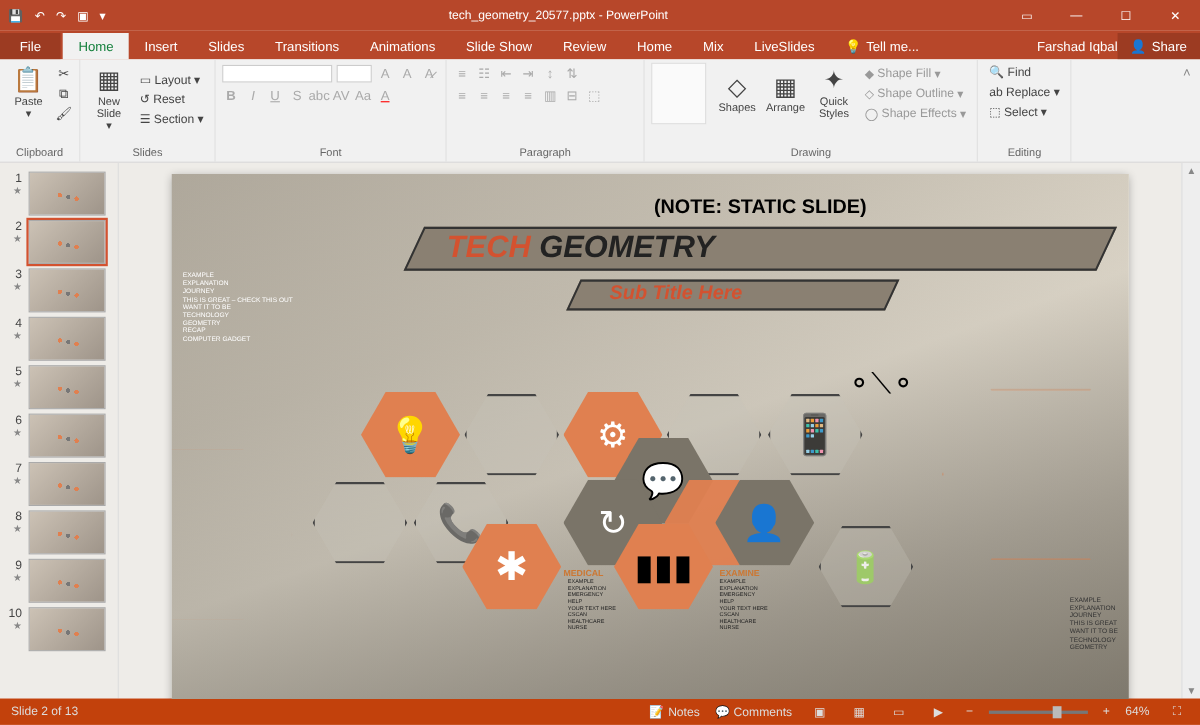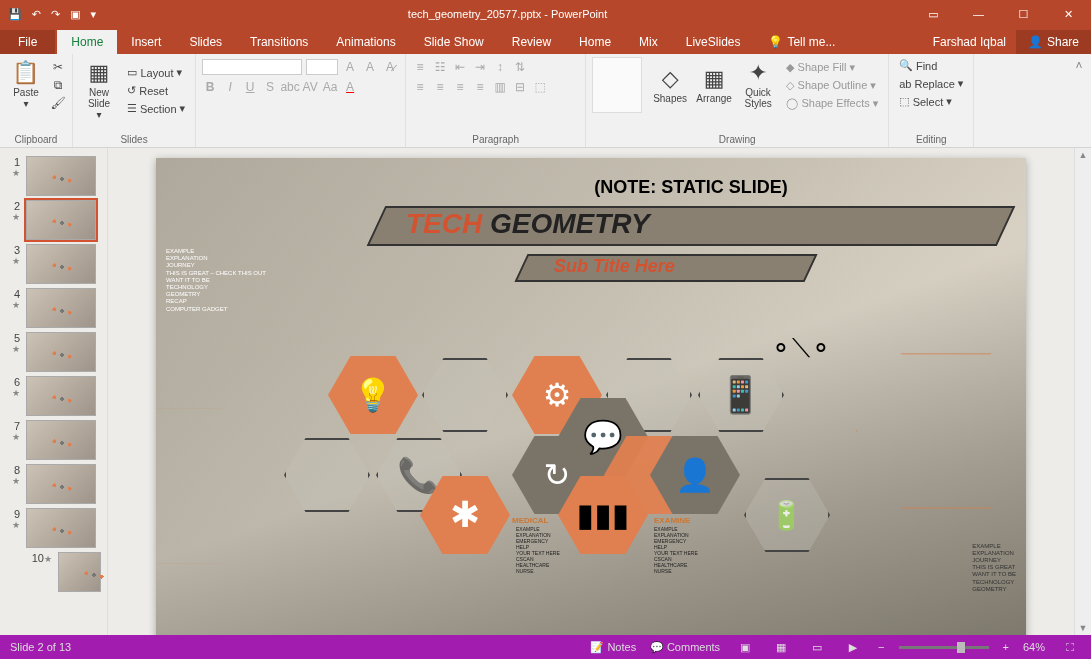--- a/index.html
+++ b/index.html
@@ -8,21 +8,21 @@
 .titlebar .qat { display: flex; gap: 10px; padding: 0 8px; align-items: center; }
 .titlebar .qat span { cursor: pointer; }
 .titlebar .title { flex: 1; text-align: center; }
 .titlebar .win { display: flex; gap: 0; }
 .titlebar .win div { width: 45px; height: 28px; display: flex; align-items: center; justify-content: center; cursor: pointer; }
 .ribbon-tabs { background: #B7472A; height: 26px; display: flex; align-items: flex-end; color: #fff; font-size: 12px; }
 .ribbon-tabs .tab { padding: 5px 14px; cursor: pointer; }
 .ribbon-tabs .tab.active { background: #F1F1F1; color: #15803d; }
 .ribbon-tabs .tab.file { background: #9C3B22; padding: 5px 18px; margin-right:2px;}
 .ribbon-tabs .spacer { flex: 1; }
-.ribbon-tabs .right { display: flex; align-items: center; gap: 10px; padding-right: 0; }
+.ribbon-tabs .right { display: flex; align-items: center; padding-right: 0; }
 .ribbon-tabs .share-btn { background: #9C3B22; padding:5px 12px; display:flex; align-items:center; gap:4px;}
 .ribbon { background: #F1F1F1; border-bottom: 1px solid #d4d4d4; height: 94px; display: flex; font-size: 11px; color: #444; }
 .group { border-right: 1px solid #e0e0e0; padding: 3px 6px 0; display: flex; flex-direction: column; }
 .group .label { text-align: center; font-size: 10px; color: #666; padding: 2px 0; margin-top: auto; }
 .group .row { display: flex; align-items: center; gap: 4px; }
 .big-btn { display: flex; flex-direction: column; align-items: center; justify-content: center; width: 40px; padding: 4px 2px; cursor: pointer; font-size: 10px; text-align: center; line-height: 1.1; }
 .big-btn .ico { font-size: 22px; margin-bottom: 2px; }
 .small-btn { padding: 2px 4px; cursor: pointer; font-size: 11px; display: flex; align-items: center; gap: 3px; white-space: nowrap; }
 .font-box, .size-box { border: 1px solid #ccc; background: #fff; padding: 1px 4px; font-size: 11px; color:#aaa; }
 .font-box { width: 100px; } .size-box { width: 32px; }
@@ -51,21 +51,21 @@
 .right-txt { position: absolute; bottom: 55px; right: 10px; font: 6px Arial; color: #333; line-height: 1.2; text-transform: uppercase; }
 .hex { position: absolute; width: 90px; height: 78px; clip-path: polygon(25% 0, 75% 0, 100% 50%, 75% 100%, 25% 100%, 0 50%); display: flex; align-items: center; justify-content: center; font-size: 32px; color: #000; }
 .hex.outline { background: transparent; }
 .hex.outline::before { content:''; position:absolute; inset:2px; clip-path: inherit; border: 2px solid #444; background: rgba(200,195,185,.3); }
 .hex.orange { background: #E08050; }
 .hex.grey { background: #7a7468; color: #fff; }
 .hex.big-outline { width: 180px; height: 156px; background: transparent;}
 .hex.big-outline::after { content:''; position:absolute; inset:0; clip-path: inherit; background: transparent; box-shadow: inset 0 0 0 1px rgba(224,128,80,.6); }
 .med-label { position: absolute; font: bold 8px Arial; color: #C73; text-transform: uppercase; }
 .med-txt { position: absolute; font: 5px Arial; color: #222; line-height: 1.2; text-transform: uppercase; }
-.statusbar { height: 24px; background: #a21caf; color: #ddd; display: flex; align-items: center; font-size: 11px; padding: 0 10px; gap: 14px; }
+.statusbar { height: 24px; background: #c2410c; color: #ddd; display: flex; align-items: center; font-size: 11px; padding: 0 10px; gap: 14px; }
 .statusbar .spacer { flex: 1; }
 .statusbar .view-btn { width: 22px; height: 18px; display: inline-flex; align-items: center; justify-content: center; cursor: pointer; }
 .slider { width: 90px; height: 3px; background: #777; position: relative; }
 .slider .knob { position: absolute; left: 58px; top: -4px; width: 8px; height: 11px; background: #bbb; }
 .vscroll { width: 17px; background: #eee; border-left: 1px solid #ddd; display:flex; flex-direction:column; align-items:center; justify-content:space-between; padding:2px 0; font-size:9px; color:#888;}
 </style>
 </head>
 <body>
 
 <div class="titlebar">
@@ -162,20 +162,21 @@
           <u>U</u>
         </span>
       <span class="ico-sm">S</span>
       <span class="ico-sm">abc</span>
       <span class="ico-sm">AV</span>
       <span class="ico-sm">Aa</span>
       <span class="ico-sm">
           <u style="text-decoration-color:red">A</u>
         </span>
     </div>
+    <div class="label">Font</div>
   </div>
   <div class="group" style="width:180px;">
     <div class="ico-row">
       <span class="ico-sm">≡</span>
       <span class="ico-sm">☷</span>
       <span class="ico-sm">⇤</span>
       <span class="ico-sm">⇥</span>
       <span class="ico-sm">↕</span>
       <span class="ico-sm">⇅</span>
     </div>
@@ -302,21 +303,21 @@
       <div class="thumb-row">
         <div style="display:flex;flex-direction:column;align-items:flex-end;">
           <span class="num">9</span>
           <span class="star">★</span>
         </div>
         <div class="thumb ">
           <div class="mini-hex"></div>
         </div>
       </div>
       <div class="thumb-row">
-        <div style="display:flex;flex-direction:row;align-items:flex-end;margin-left:24px;">
+        <div style="display:flex;flex-direction:column;align-items:flex-end;">
           <span class="num">10</span>
           <span class="star">★</span>
         </div>
         <div class="thumb ">
           <div class="mini-hex"></div>
         </div>
       </div>
     </div>
   <div class="canvas-wrap">
     <div class="slide">

